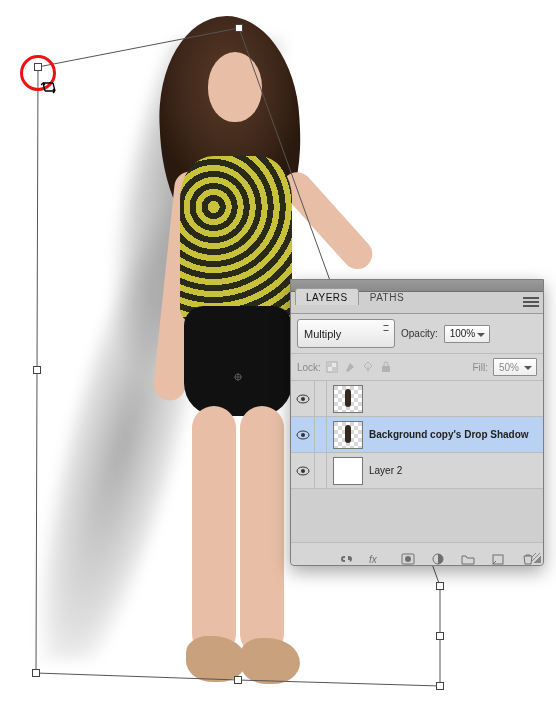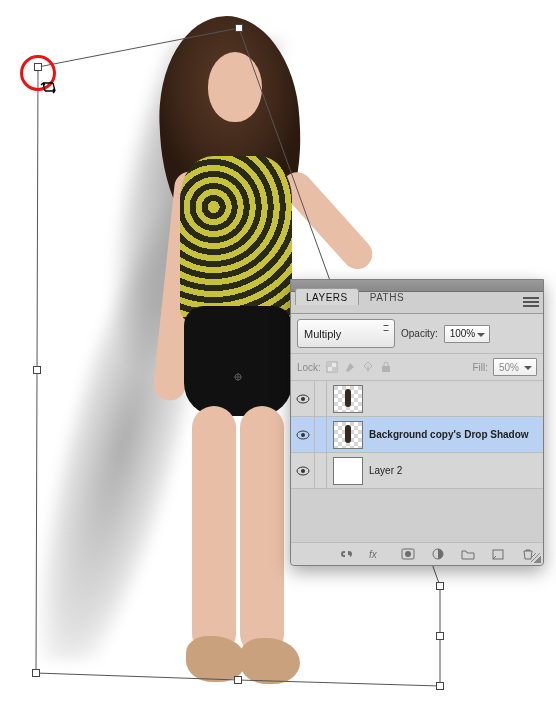--- a/index.html
+++ b/index.html
@@ -69,21 +69,21 @@
 .thumb{width:30px;height:28px;margin:0 6px;background:#fff;border:1px solid #777;position:relative;flex:0 0 30px}
 .thumb.checker{background:
   conic-gradient(#fff 25%,#d8d8d8 0 50%,#fff 0 75%,#d8d8d8 0) 0 0/8px 8px}
 .thumb .mini{position:absolute;left:50%;top:50%;width:6px;height:18px;background:#36281e;border-radius:3px;transform:translate(-50%,-55%)}
 .thumb.solidwhite{background:#fff}
 .layer-name{font-size:10px;color:#222;white-space:nowrap;overflow:hidden;text-overflow:ellipsis;flex:1}
 .layer.selected .layer-name{font-weight:bold}
 
 .layers-gap{height:54px;background:#cfcfcf;border-bottom:1px solid #bcbcbc}
 
-.panel-footer{height:22px;display:flex;align-items:center;justify-content:flex-end;gap:16px;padding:0 8px;background:#d6d6d6;border-radius:0 0 4px 4px}
+.panel-footer{height:22px;display:flex;align-items:flex-end;justify-content:flex-end;gap:16px;padding:0 8px;background:#d6d6d6;border-radius:0 0 4px 4px}
 .panel-footer svg{opacity:.8;cursor:pointer}
 .resize-grip{position:absolute;right:2px;bottom:2px;width:10px;height:10px;background:
   linear-gradient(135deg,transparent 0 3px,#888 3px 4px,transparent 4px 6px,#888 6px 7px,transparent 7px 9px,#888 9px 10px)}
 </style>
 </head>
 <body>
 
 <div class="canvas">
   <div class="shadow-figure"></div>
   <div class="figure">

